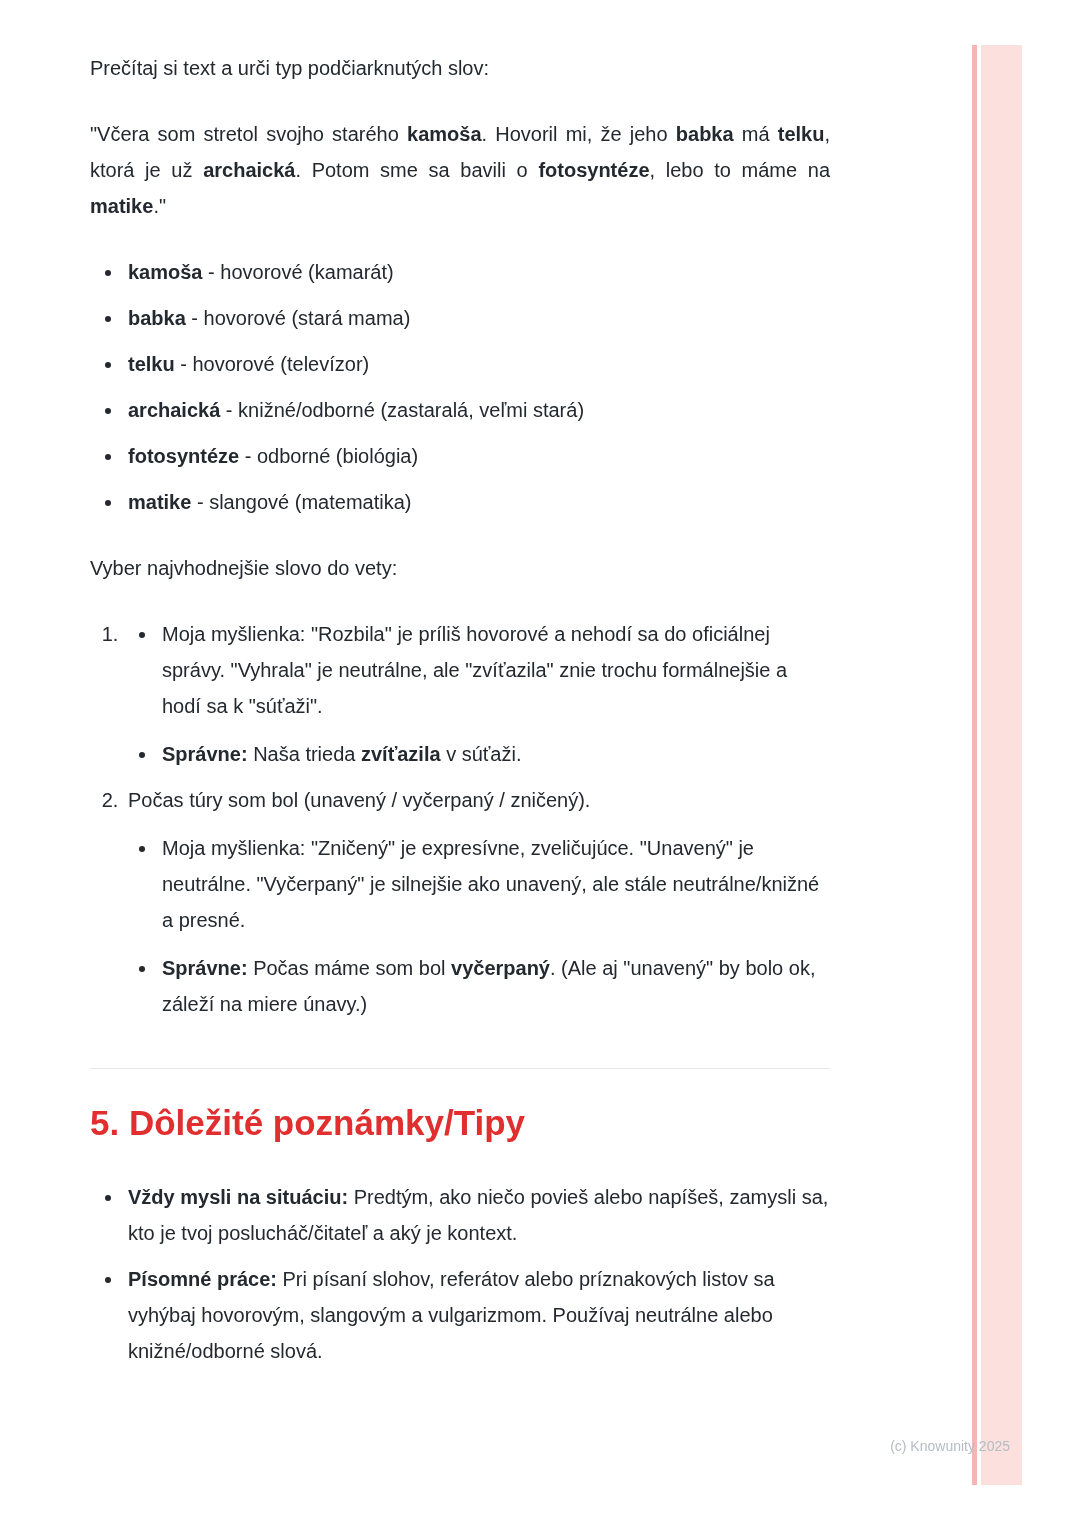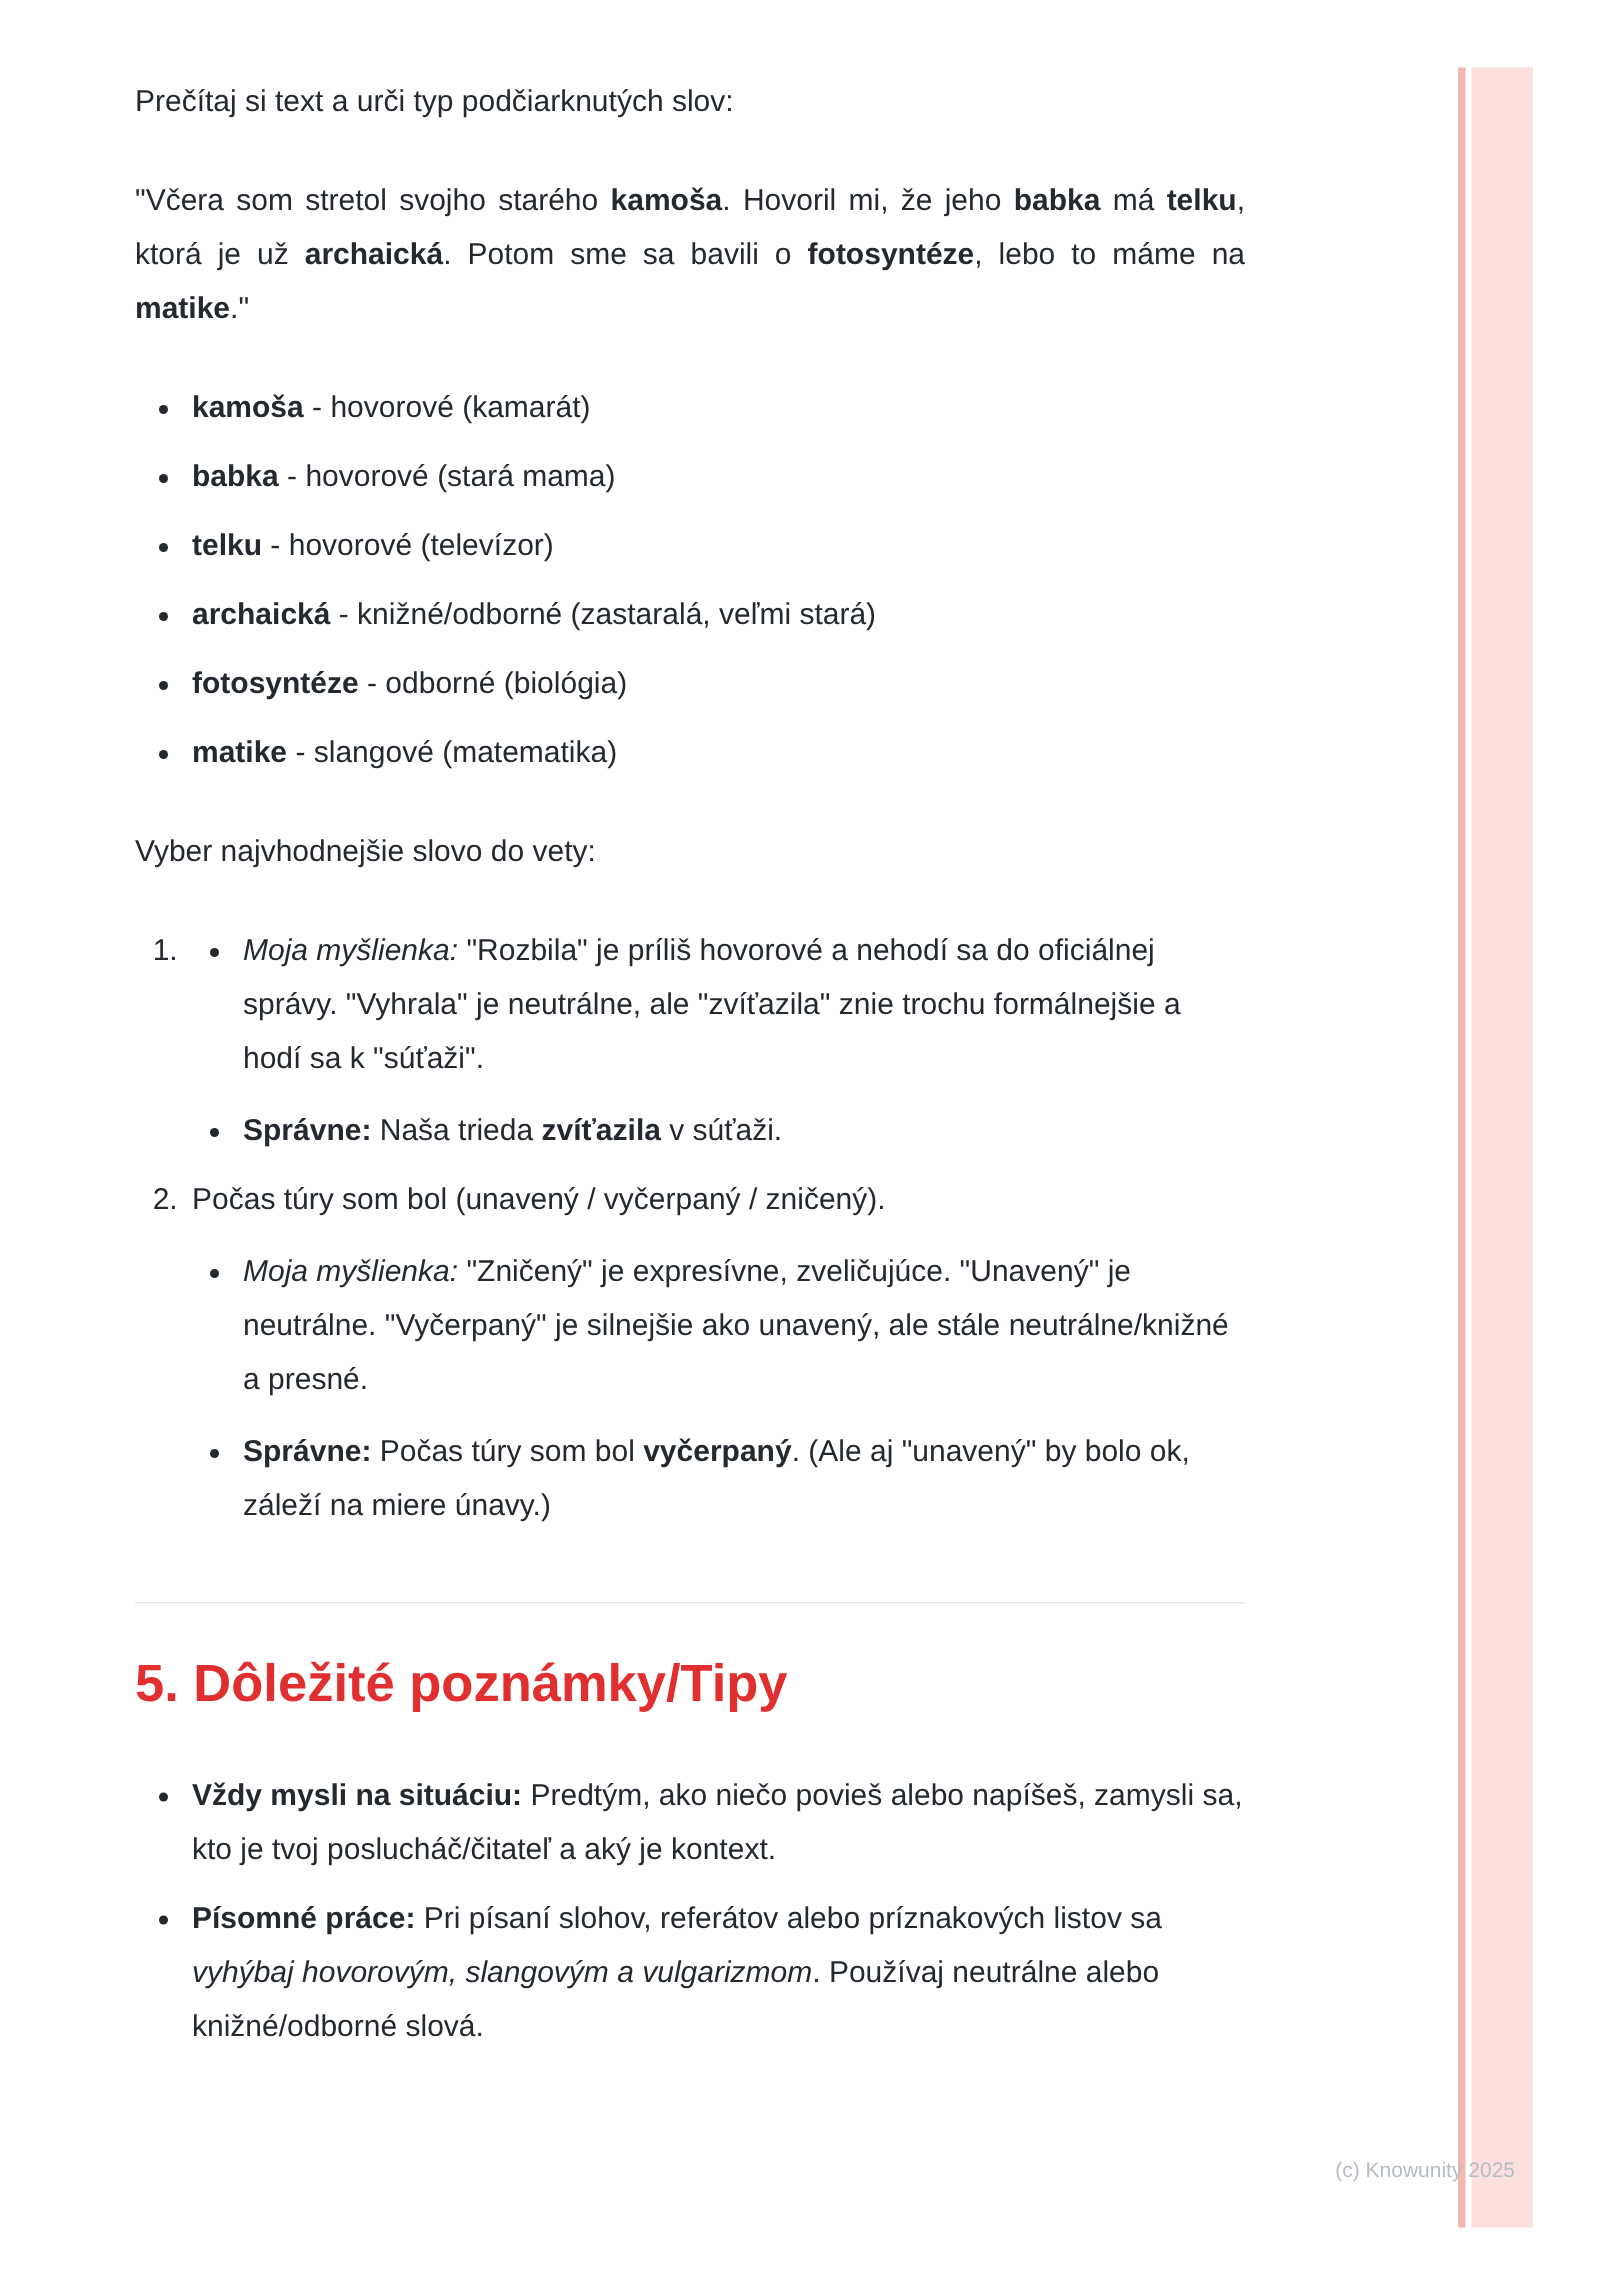--- a/index.html
+++ b/index.html
@@ -42,21 +42,21 @@
     margin:0 0 30px 0;padding-left:34px;
   }
   .content ul{list-style:disc;}
   .content li{margin-bottom:10px;padding-left:4px;}
   .content li:last-child{margin-bottom:0;}
   .content li ul{
     margin:12px 0 4px 0;padding-left:30px;list-style:disc;
   }
   .content li ul li{margin-bottom:12px;}
   .b{font-weight:bold;}
-  .i{font-style:italic;}
+  .i{}
   hr{
     border:none;border-top:1px solid var(--divider);
     margin:46px 0 14px 0;
   }
   .watermark{
     position:absolute;right:70px;top:1438px;
     font-size:14px;color:var(--muted);
   }
 </style>
 </head>
@@ -77,21 +77,21 @@
         <li><span class="b">matike</span><span> - slangové (matematika)</span></li>
       </ul>
       <p><span>Vyber najvhodnejšie slovo do vety:</span></p>
       <ol>
         <li><ul>
             <li><span class="i">Moja myšlienka:</span><span> "Rozbila" je príliš hovorové a nehodí sa do oficiálnej správy. "Vyhrala" je neutrálne, ale "zvíťazila" znie trochu formálnejšie a hodí sa k "súťaži".</span></li>
             <li><span class="b">Správne:</span><span> Naša trieda </span><span class="b">zvíťazila</span><span> v súťaži.</span></li>
           </ul></li>
         <li><span>Počas túry som bol (unavený / vyčerpaný / zničený).</span><ul>
             <li><span class="i">Moja myšlienka:</span><span> "Zničený" je expresívne, zveličujúce. "Unavený" je neutrálne. "Vyčerpaný" je silnejšie ako unavený, ale stále neutrálne/knižné a presné.</span></li>
-            <li><span class="b">Správne:</span><span> Počas túry som bol </span><span class="b">vyčerpaný</span><span>. (Ale aj "unavený" by bolo ok, záleží na miere únavy.)</span></li>
+            <li><span class="b">Správne:</span><span> Počas máme som bol </span><span class="b">vyčerpaný</span><span>. (Ale aj "unavený" by bolo ok, záleží na miere únavy.)</span></li>
           </ul></li>
       </ol>
       <hr>
       <h1><span class="b">5. Dôležité poznámky/Tipy</span></h1>
       <ul>
         <li><span class="b">Vždy mysli na situáciu:</span><span> Predtým, ako niečo povieš alebo napíšeš, zamysli sa, kto je tvoj poslucháč/čitateľ a aký je kontext.</span></li>
         <li><span class="b">Písomné práce:</span><span> Pri písaní slohov, referátov alebo príznakových listov sa </span><span class="i">vyhýbaj hovorovým, slangovým a vulgarizmom</span><span>. Používaj neutrálne alebo knižné/odborné slová.</span></li>
       </ul>
     </div>
   <div class="watermark">(c) Knowunity 2025</div>

